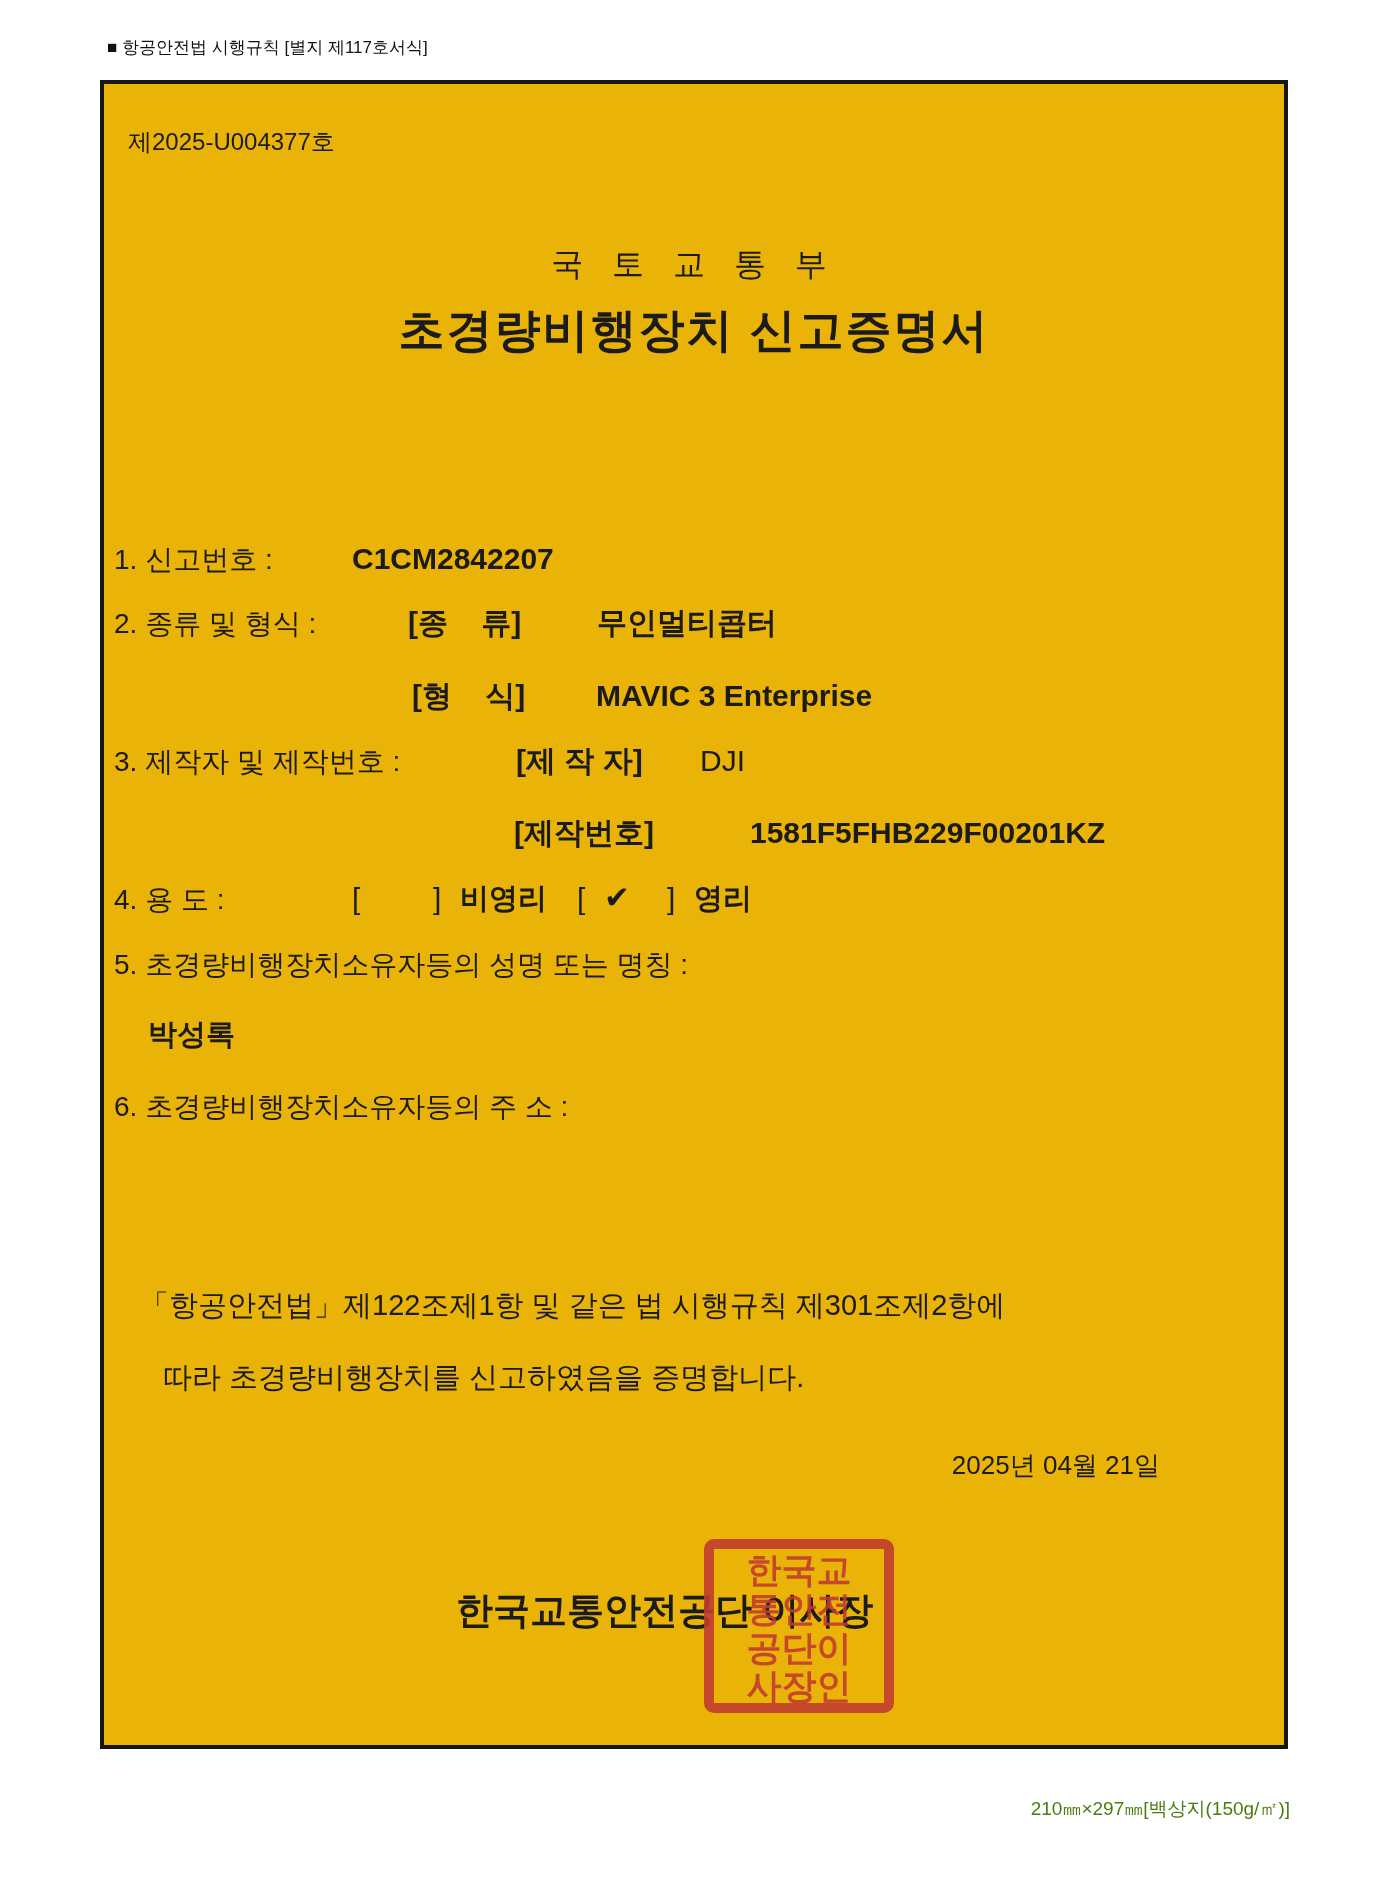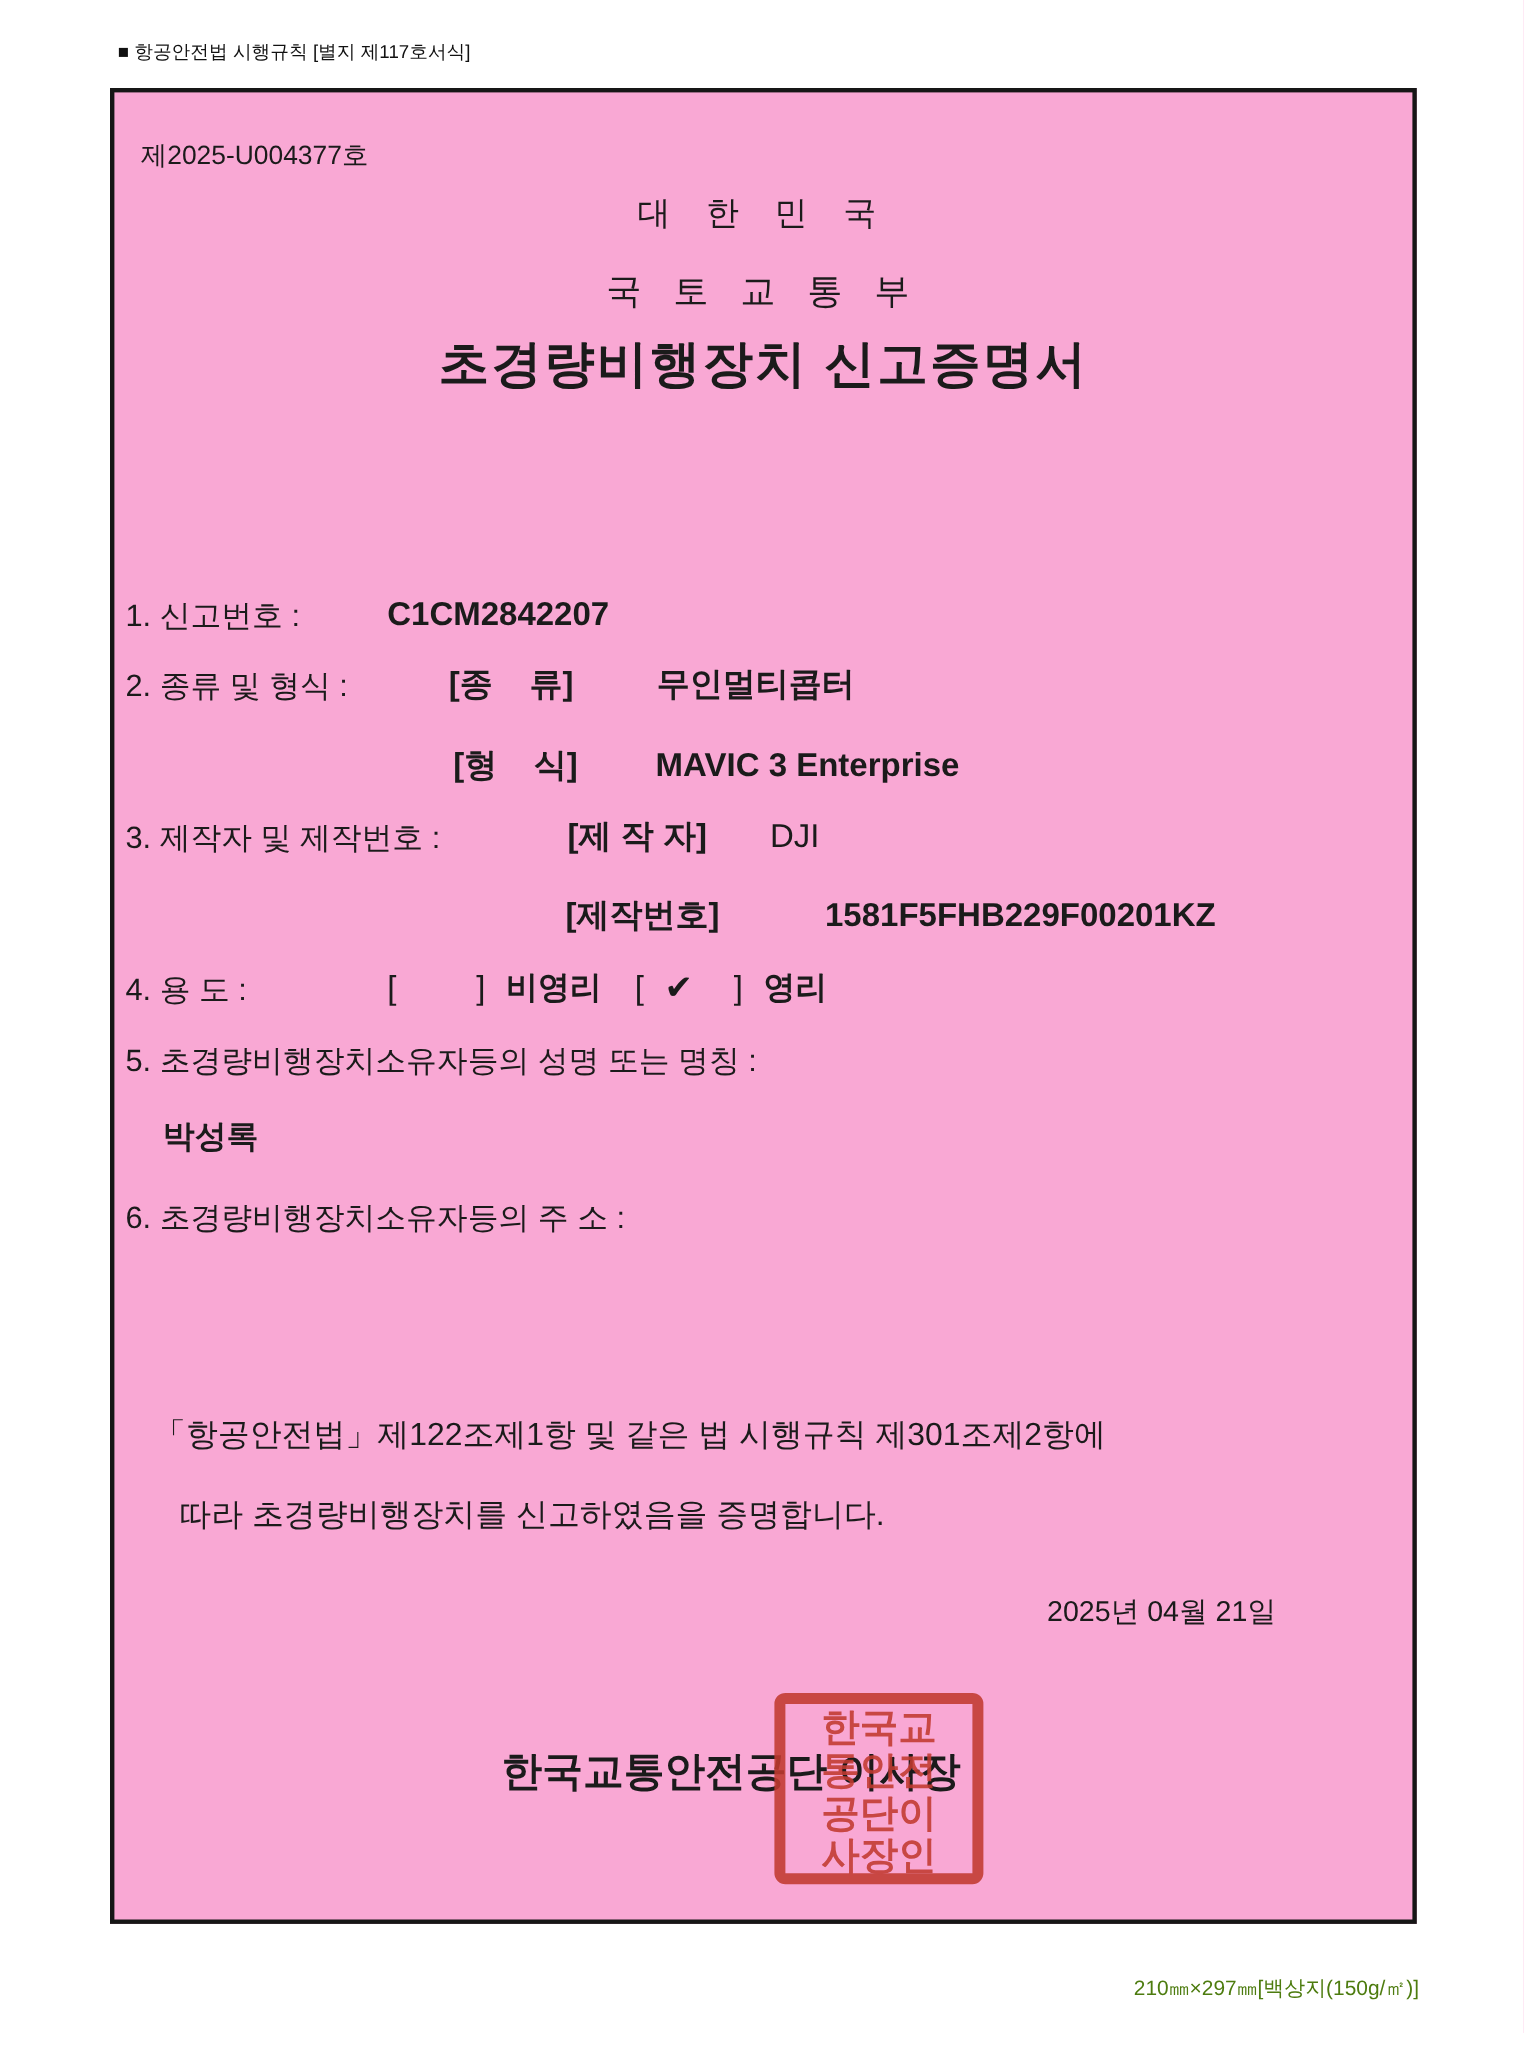--- a/index.html
+++ b/index.html
@@ -7,21 +7,21 @@
     width:1385px;height:1883px;position:relative;
     font-family:"Liberation Sans","DejaVu Sans",sans-serif;
     color:#1b1b1b;
   }
   .t{position:absolute;white-space:pre;line-height:1.15;}
   
   .form-ref{left:107px;top:38px;font-size:17px;color:#111;}
   
   .cert-box{
     position:absolute;left:100px;top:80px;width:1188px;height:1669px;
-    border:4px solid #161616;box-sizing:border-box;background:#f9a8d4;
+    border:4px solid #161616;box-sizing:border-box;background:#eab308;
   }
   
   .doc-number{left:24px;top:44px;font-size:24px;}
   .country{left:0;right:0;top:94px;text-align:center;font-size:30px;letter-spacing:12px;}
   .ministry{left:0;right:0;top:162px;text-align:center;font-size:32px;letter-spacing:10px;}
   .cert-title{left:0;right:0;top:220px;text-align:center;font-size:46px;font-weight:bold;letter-spacing:2px;}
   .r1-label{left:10px;top:460px;font-size:28px;}
   .r1-value{left:248px;top:458px;font-size:30px;font-weight:bold;}
   .r2-label{left:10px;top:524px;font-size:28px;}
   .r2-bracket{left:304px;top:522px;font-size:30px;font-weight:bold;}
@@ -54,21 +54,20 @@
     font-family:"Liberation Sans","DejaVu Sans",sans-serif;}
   .paper-spec{right:95px;top:1798px;font-size:19px;color:#4d7c0f;}
 </style>
 </head>
 <body>
 
 <div class="t form-ref">■ 항공안전법 시행규칙 [별지 제117호서식]</div>
 
 <div class="cert-box">
   <div class="t doc-number">제2025-U004377호</div>
-  <div class="t country">대 한 민 국</div>
   <div class="t cert-title">초경량비행장치 신고증명서</div>
   <div class="t ministry">국 토 교 통 부</div>
 
   <div class="t r1-label">1. 신고번호 :</div>
   <div class="t r1-value">C1CM2842207</div>
 
   <div class="t r2-label">2. 종류 및 형식 :</div>
   <div class="t r2-bracket">[종    류]</div>
   <div class="t r2-value">무인멀티콥터</div>
   <div class="t r2b-bracket">[형    식]</div>

